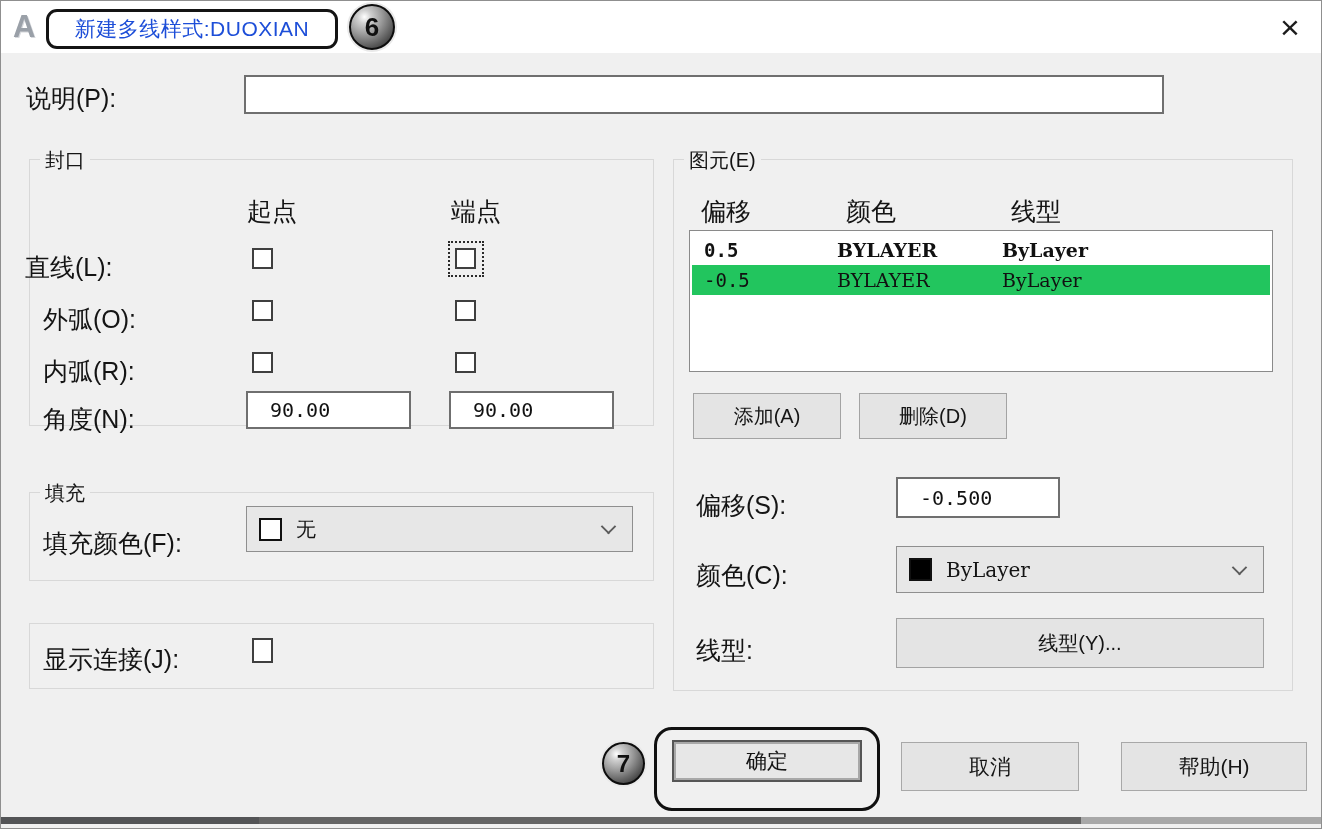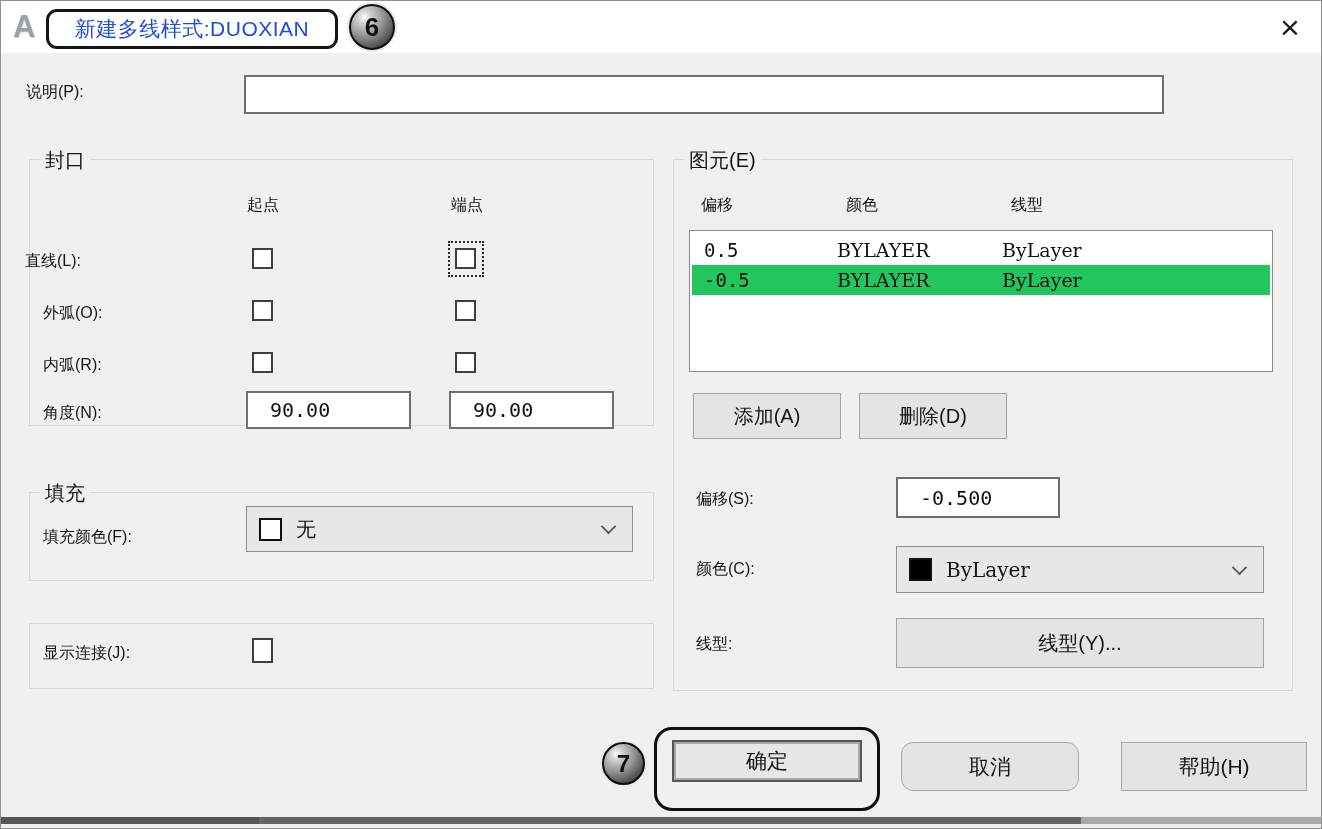--- a/index.html
+++ b/index.html
@@ -21,21 +21,21 @@
            background:radial-gradient(circle at 32% 26%, #ffffff 0%, #cfcfcf 16%, #9a9a9a 42%, #4a4a4a 78%, #161616 100%);
            border:2px solid #0d0d0d; box-shadow:0 0 0 2px #e9e9e9;
            display:flex; align-items:center; justify-content:center;
            font-size:26px; font-weight:bold; color:#101010; }
   .badge6 { position:absolute; left:348px; top:3px; }
   .close-btn { position:absolute; left:1262px; top:4px; width:54px; height:44px; background:none;
            border:none; display:flex; align-items:center; justify-content:center; cursor:pointer; }
   .close-btn span { font-size:34px; line-height:34px; color:#1c1c1c; font-weight:400; }
 
   
-  .lbl { position:absolute; font-size:16px; color:#141414; white-space:nowrap; }
+  .lbl { position:absolute; font-size:25px; color:#141414; white-space:nowrap; }
   .txtinput { position:absolute; background:#fff; border:2px solid #6f6f6f;
               font-family:"DejaVu Sans Mono", monospace; font-size:20px; color:#111;
               padding:0 22px; outline:none; }
   .groupbox { position:absolute; border:1px solid #d8d8d8; }
   .caption { position:absolute; top:-13px; left:10px; background:#f0f0f0;
              padding:0 5px; font-size:20px; color:#141414; white-space:nowrap; }
   .cb { position:absolute; width:21px; height:21px; background:#fff; border:2px solid #3f3f3f; }
   .focus-ring { position:absolute; border:2px dotted #2a2a2a; }
   .gbtn { position:absolute; background:#e4e4e4; border:1px solid #a3a3a3;
           font-size:20px; color:#141414; cursor:pointer;
@@ -128,21 +128,21 @@
   <div class="cb" style="left:251px; top:637px; height:25px;"></div>
 
   <div class="groupbox" style="left:672px; top:158px; width:620px; height:532px;">
     <span class="caption">图元(E)</span>
   </div>
   <div class="lbl" style="left:700px; top:194px;">偏移</div>
   <div class="lbl" style="left:845px; top:194px;">颜色</div>
   <div class="lbl" style="left:1010px; top:194px;">线型</div>
 
   <div class="listbox">
-    <div class="lrow" style="top:4px;">
+    <div class="lrow" style="top:4px;font-weight:bold;">
       <span class="lcell-offset">0.5</span>
       <span class="lcell-color">BYLAYER</span>
       <span class="lcell-ltype">ByLayer</span>
     </div>
     <div class="lrow selected" style="top:34px;">
       <span class="lcell-offset">-0.5</span>
       <span class="lcell-color">BYLAYER</span>
       <span class="lcell-ltype">ByLayer</span>
     </div>
   </div>
@@ -159,20 +159,20 @@
     <span class="dd-text dd-text-serif">ByLayer</span>
     <span class="chev"></span>
   </div>
 
   <div class="lbl" style="left:695px; top:633px;">线型:</div>
   <button class="gbtn" style="left:895px; top:617px; width:368px; height:50px;">线型(Y)...</button>
 
   <div class="badge badge7">7</div>
   <div class="ok-callout"></div>
   <button class="btn-ok">确定</button>
-  <button class="btn-plain" style="left:900px; top:741px; width:178px; height:49px;border-radius:12px;">取消</button>
+  <button class="btn-plain" style="left:900px; top:741px; width:178px; height:49px;">取消</button>
   <button class="btn-plain" style="left:1120px; top:741px; width:186px; height:49px;">帮助(H)</button>
 
   <div class="bottom-band" style="left:0; width:258px; background:#535456;"></div>
   <div class="bottom-band" style="left:258px; width:822px; background:#646464;"></div>
   <div class="bottom-band" style="left:1080px; width:242px; background:#a8a8a8;"></div>
 
 </div>
 
 </body></html>

